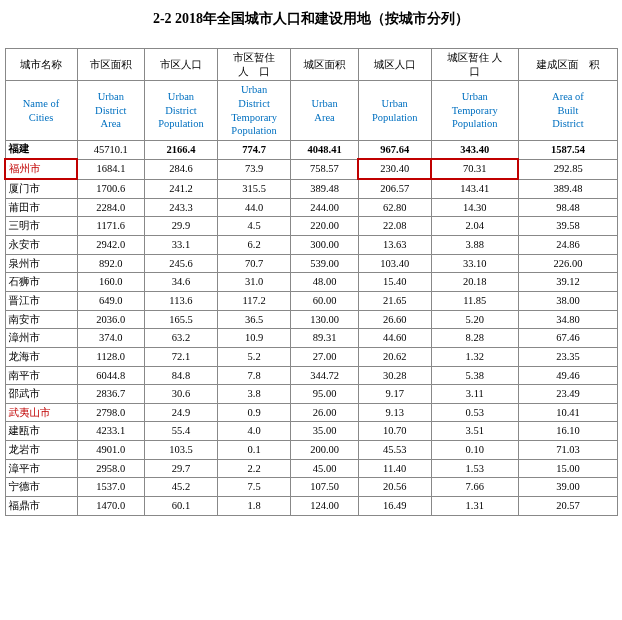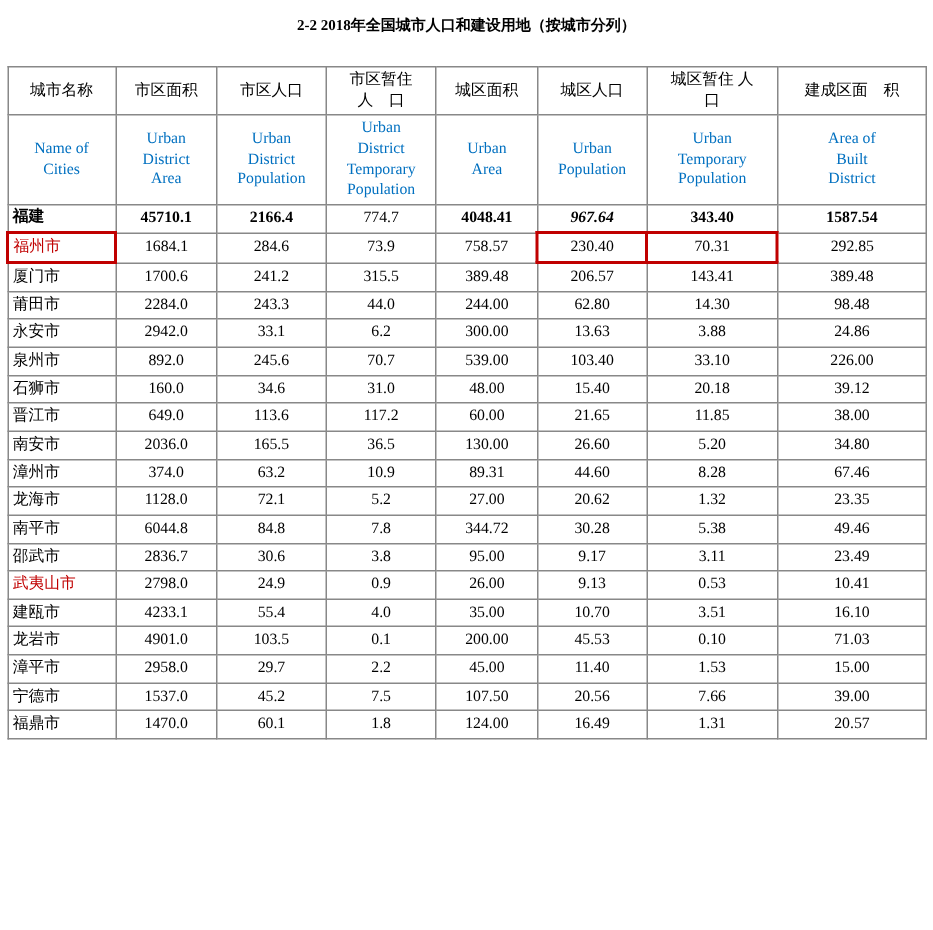--- a/index.html
+++ b/index.html
@@ -6,21 +6,21 @@
     body {
       font-family: SimSun, "宋体", serif;
       font-size: 11px;
       background: #fff;
       width: 622px;
       min-height: 620px;
       overflow-x: hidden;
     }
     .page-title {
       text-align: center;
-      font-size: 10px;
+      font-size: 14px;
       font-weight: bold;
       padding: 10px 5px 8px;
       color: #000;
     }
     .table-wrapper {
       padding: 12px 4px;
     }
     table {
       width: 100%;
       border-collapse: collapse;
@@ -117,25 +117,25 @@
           <div class="header-en">Urban<br>Temporary<br>Population</div>
         </th>
         <th class="header-cell">
           <div class="header-en">Area of<br>Built<br>District</div>
         </th>
       </tr>
     </thead>
     <tbody id="table-body">
     <tr class="province-row">
           <td class="city-col" style="font-weight: bold; font-family: Liberation Mono, monospace;">福建</td>
-          <td style="font-weight: bold;">45710.1</td>
+          <td style="font-weight: normal;">45710.1</td>
           <td style="font-weight: bold;">2166.4</td>
-          <td style="font-weight: normal;">774.7</td>
+          <td style="font-weight: bold;">774.7</td>
           <td style="font-weight: bold;">4048.41</td>
-          <td style="font-weight: bold; font-style: italic;">967.64</td>
+          <td style="font-weight: bold;">967.64</td>
           <td style="font-weight: bold;">343.40</td>
           <td style="font-weight: bold; margin-left: 23px;">1587.54</td>
         </tr>
         <tr>
           <td class="city-col" style="color: rgb(192, 0, 0); border: 2px solid rgb(192, 0, 0);">福州市</td>
           <td>1684.1</td>
           <td>284.6</td>
           <td>73.9</td>
           <td>758.57</td>
           <td style="border: 2px solid rgb(192, 0, 0);">230.40</td>
@@ -156,20 +156,30 @@
           <td class="city-col">莆田市</td>
           <td>2284.0</td>
           <td>243.3</td>
           <td>44.0</td>
           <td>244.00</td>
           <td>62.80</td>
           <td>14.30</td>
           <td>98.48</td>
         </tr>
         <tr>
+          <td class="city-col">三明市</td>
+          <td>1171.6</td>
+          <td>29.9</td>
+          <td>4.5</td>
+          <td>220.00</td>
+          <td>22.08</td>
+          <td>2.04</td>
+          <td>39.58</td>
+        </tr>
+        <tr>
           <td class="city-col">永安市</td>
           <td>2942.0</td>
           <td>33.1</td>
           <td>6.2</td>
           <td>300.00</td>
           <td>13.63</td>
           <td>3.88</td>
           <td>24.86</td>
         </tr>
         <tr>

